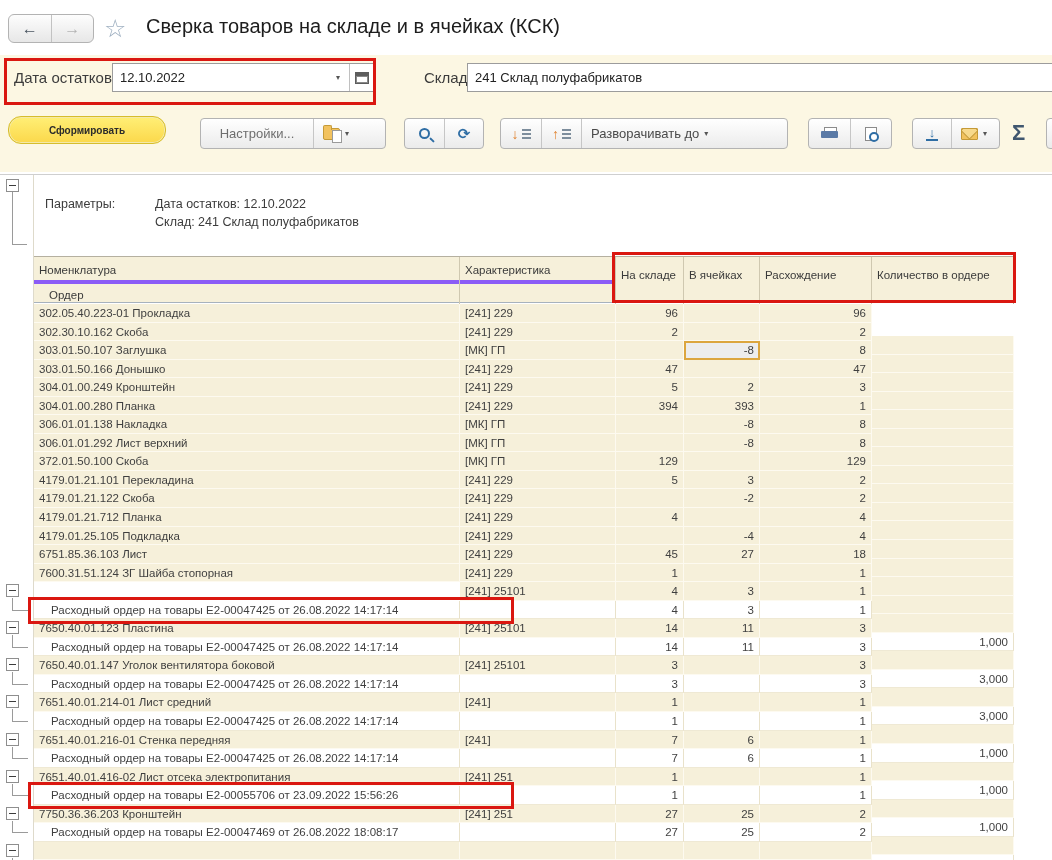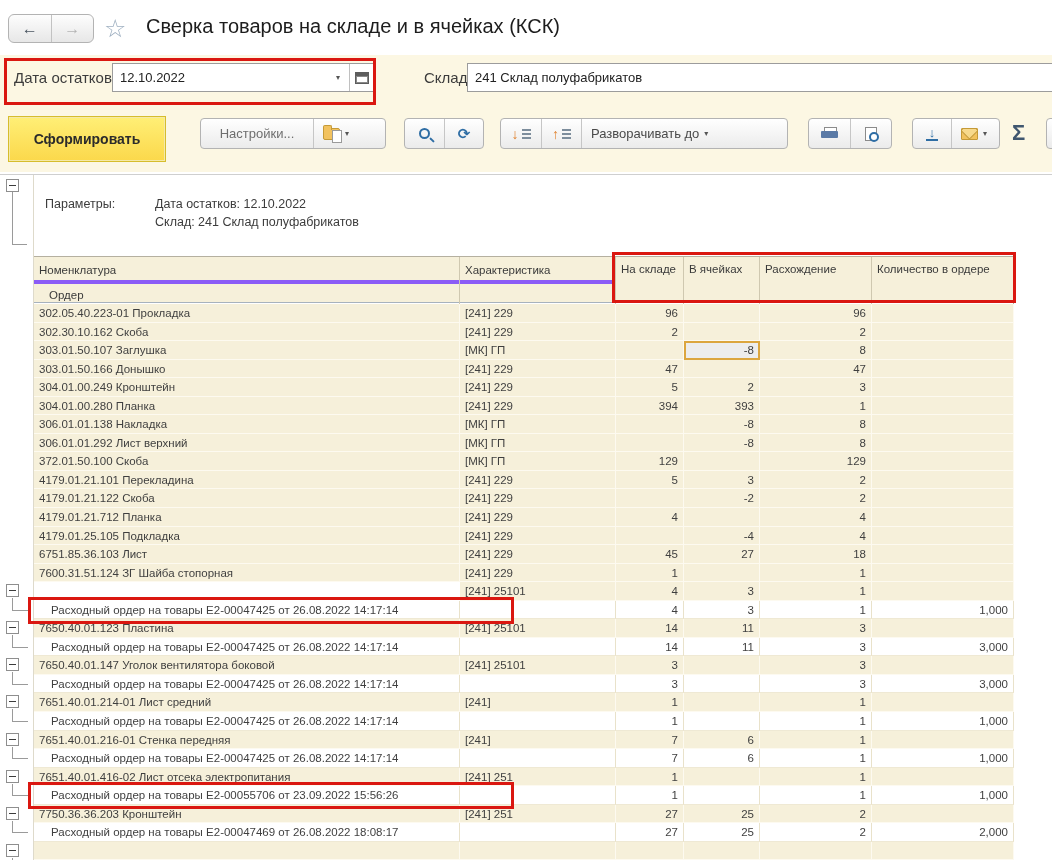--- a/index.html
+++ b/index.html
@@ -30,23 +30,23 @@
               box-shadow:inset 2px 2px 0 -1px #888, inset -2px 2px 0 -1px #888, inset 2px -2px 0 -1px #888, inset -2px -2px 0 -1px #888; }
   .redbox { position:absolute; border:3px solid #da1710; pointer-events:none; z-index:9; }
   .rb-filter { left:4px; top:58px; width:372px; height:47px; }
 
   
   .toolbar { position:absolute; left:0; top:102px; width:1052px; height:70px; background:#fcf7e3; }
   .btn { position:absolute; top:16px; height:31px; border:1px solid #b3b3b3; border-radius:4px;
          background:linear-gradient(#ffffff,#ebebeb); display:flex; align-items:center; font-size:13px; color:#4a4a4a; }
   .btn .seg { height:100%; display:flex; align-items:center; justify-content:center; padding:0 9px; }
   .btn .seg + .seg { border-left:1px solid #c6c6c6; }
-  .btn-generate { left:8px; width:158px; height:46px; top:14px; border:1px solid #d6bd2c; border-radius:0;
+  .btn-generate { left:8px; width:158px; height:28px; top:14px; border:1px solid #d6bd2c; border-radius:13px;
                   background:linear-gradient(#ffef76,#fbd84b); justify-content:center;
-                  font-weight:bold; font-size:14px; color:#2b2b2b;
+                  font-weight:bold; font-size:10px; color:#2b2b2b;
                   box-shadow:0 0 0 1px #f4e9a8 inset; }
   .dd-arrow { font-size:8px; color:#555; margin-left:5px; }
   .gray-text { color:#6e6e6e; }
 
   
   .icon-folder { position:relative; width:17px; height:12px; background:#f2c25e; border:1px solid #c59a37; border-radius:2px; }
   .icon-folder::before { content:""; position:absolute; left:-1px; top:-4px; width:7px; height:4px; background:#f2c25e;
                          border:1px solid #c59a37; border-bottom:none; border-radius:2px 2px 0 0; }
   .icon-folder::after { content:""; position:absolute; right:-3px; top:1px; width:8px; height:11px; background:#fff; border:1px solid #9a9a9a; }
   .icon-search { position:relative; width:11px; height:11px; border:2px solid #2e6da4; border-radius:50%; }
@@ -83,36 +83,36 @@
 
   .params { position:absolute; left:45px; top:20px; font-size:12.5px; color:#3c3c3c; line-height:18px; }
   .params .plabel { position:absolute; left:0; top:0; }
   .params .pvals { position:absolute; left:110px; top:0; width:500px; white-space:nowrap; }
 
   
   .thead { position:absolute; left:34px; top:81px; width:980px; height:47px; background:#f6f0da;
            border-top:1px solid #b5b0a0; border-bottom:1px solid #a7b2bd; font-size:11.5px; color:#3a3a3a; }
   .hc { position:absolute; top:0; height:47px; border-right:1px solid #cfc8b0; padding:3px 0 0 5px; line-height:20px; }
   .hc .l2 { position:absolute; left:0; top:23px; width:100%; border-top:4px solid #8b5cf6; padding:1px 0 0 15px; line-height:20px; }
-  .hc.merged { line-height:21px; padding-top:2px; }
+  .hc.merged { line-height:21px; padding-top:8px; }
   .rb-header { left:612px; top:77px; width:404px; height:51px; }
 
   
   .tbody { position:absolute; left:0; top:129px; width:1052px; }
   .trow { position:relative; width:1014px; height:18.55px; font-size:11.5px; color:#3f3f3f; }
   .trow .cell { position:absolute; top:0; height:100%; line-height:18px; padding:0 5px;
                 overflow:hidden; white-space:nowrap; }
   .trow.beige .cell { background:#f6f0da; border-right:1px solid #fdfaf0; border-bottom:1px solid #fdfaf0; }
   .trow.white .cell { background:#ffffff; border-right:1px solid #e9e2ca; border-bottom:1px solid #efe9d4; }
   .c1 { left:34px;  width:426px; }
   .c2 { left:460px; width:156px; }
   .c3 { left:616px; width:68px; }
   .c4 { left:684px; width:76px; }
   .c5 { left:760px; width:112px; }
-  .c6 { left:872px; width:142px; }
+  .c6 { left:872px; width:142px;margin-top:32px; }
   .num { text-align:right; }
   .cell.indent { padding-left:17px; }
   .cell.sel { background:#ededed !important; outline:2px solid #dca63f; outline-offset:-2px; }
 
   
   .rmargin { position:absolute; left:0; top:0; width:34px; height:100%; }
   .rmargin .gb { position:absolute; left:6px; top:2px; width:13px; height:13px; background:#fff; border:1px solid #8e8e8e; }
   .rmargin .gb::after { content:""; position:absolute; left:2px; top:5px; width:7px; height:1px; background:#3c3c3c; }
   .rmargin .gl { position:absolute; left:12px; top:16px; width:1px; height:3px; background:#9a9a9a; }
   .rmargin .sl { position:absolute; left:12px; top:0; width:1px; height:9px; background:#9a9a9a; }

